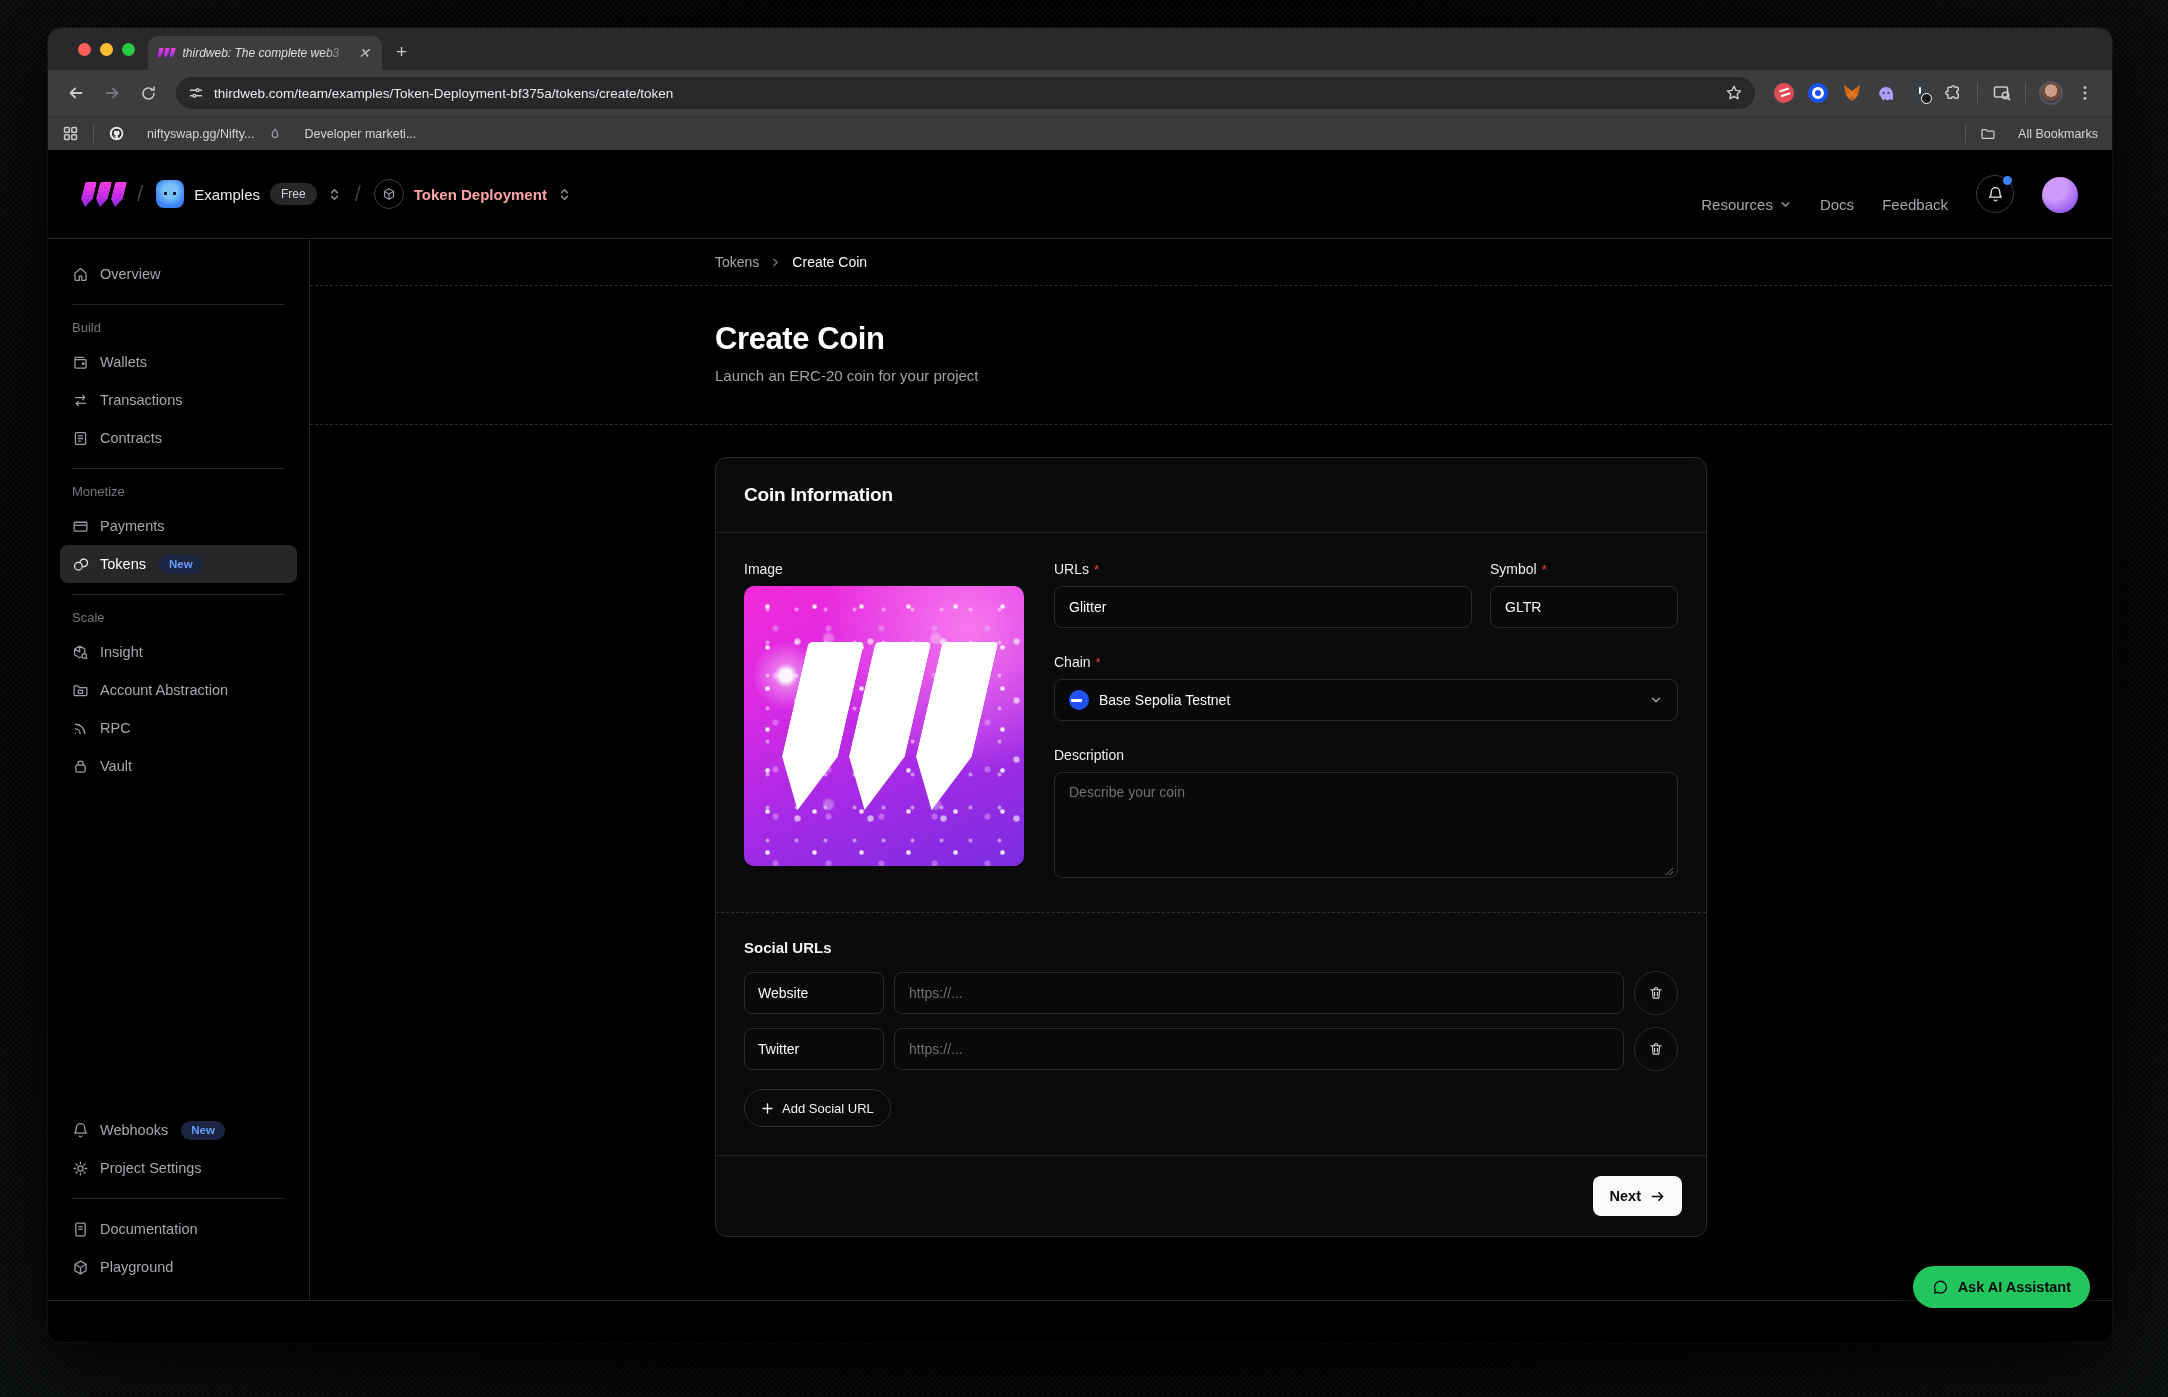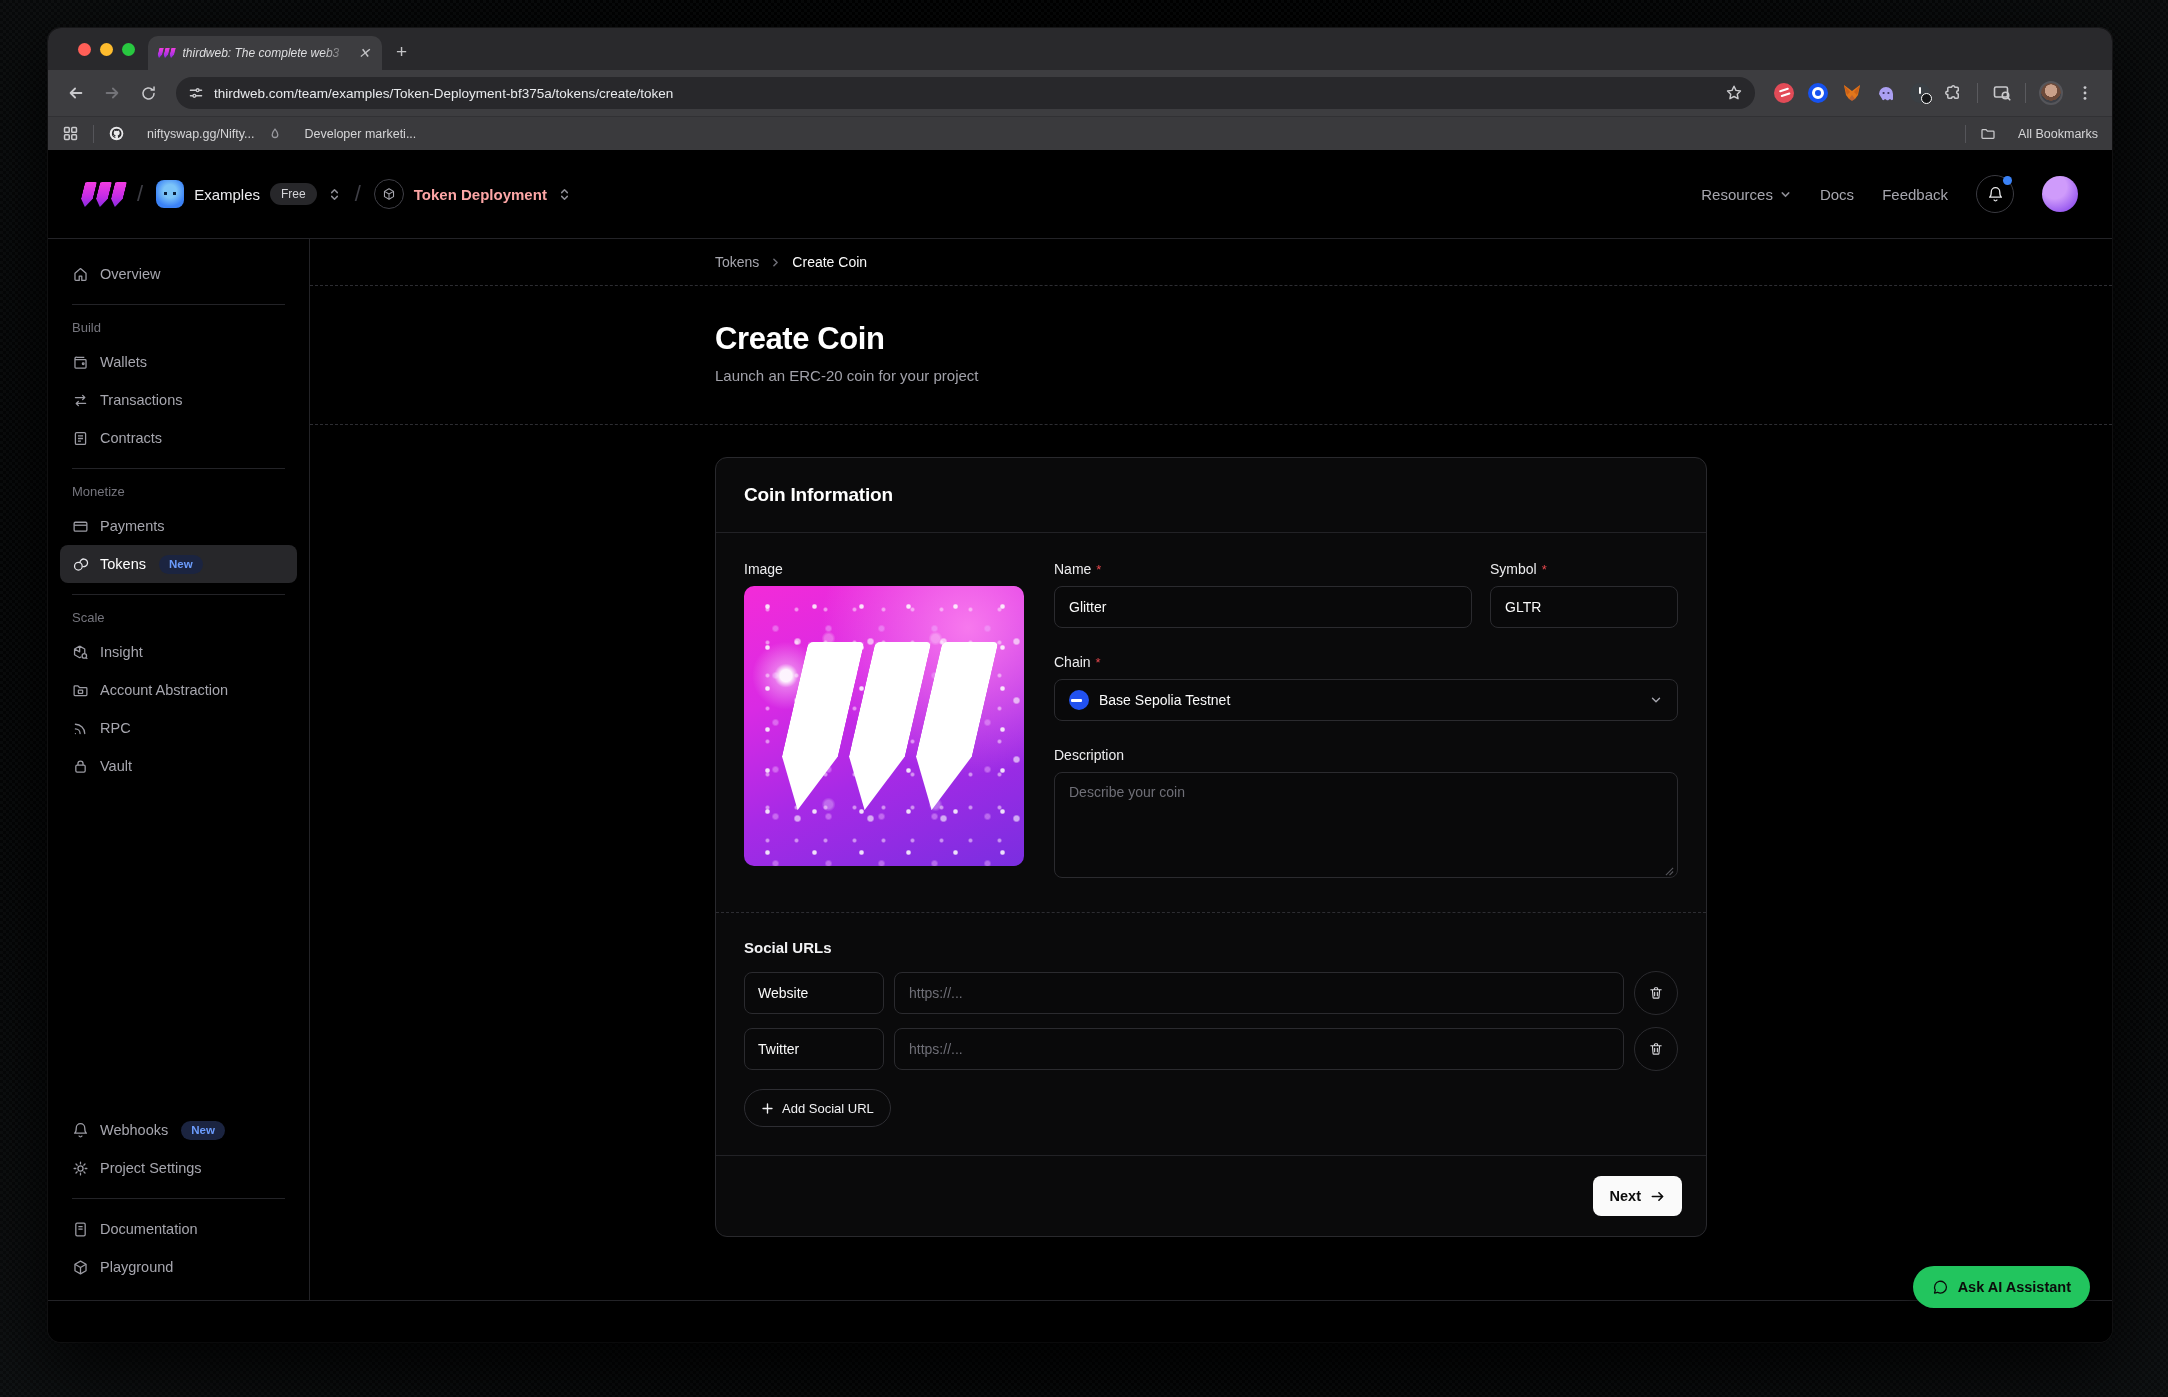--- a/index.html
+++ b/index.html
@@ -62,21 +62,21 @@
   .slash { color:#3f3f46; font-size:22px; font-weight:300; }
   .tw-logo { display:flex; gap:3px; }
   .tw-mark { width:12px; height:25px; background:linear-gradient(180deg,#f23de0 0%,#c82ce6 55%,#8a2ce2 100%);
              transform:skewX(-14deg); clip-path:polygon(0 0,100% 0,100% 66%,50% 100%,0 66%); border-radius:2px; }
   .team-avatar { width:28px; height:28px; border-radius:8px; background:radial-gradient(circle at 50% 40%, #7cc4f8 0 30%, #3b82f6 70%); position:relative; }
   .team-avatar::after { content:""; position:absolute; left:8px; top:12px; width:3px; height:3px; background:#0b1e3a; box-shadow:9px 0 0 #0b1e3a; }
   .hname { font-size:15px; color:#ececee; }
   .hname.b { font-weight:700; color:#fca5a5; }
   .badge-free { font-size:12px; color:#d4d4d8; background:#27272a; border-radius:999px; padding:4px 11px; }
   .chip-icon { width:30px; height:30px; border-radius:50%; border:1px solid #3f3f46; display:flex; align-items:center; justify-content:center; }
-  .hnav { display:flex; align-items:center; gap:28px; }
+  .hnav { display:flex; align-items:flex-end; gap:28px; }
   .hlink { font-size:15px; color:#a6a6ae; display:flex; align-items:center; gap:6px; }
   .bell-wrap { width:38px; height:38px; border-radius:50%; border:1px solid #3a3a40; display:flex; align-items:center; justify-content:center; position:relative; }
   .bell-dot { position:absolute; top:0; right:1px; width:9px; height:9px; border-radius:50%; background:#3b82f6; }
   .avatar-user { width:36px; height:36px; border-radius:50%; background:radial-gradient(circle at 35% 30%, #cf9bfb 0 35%, #9a5cf0 75%, #7c3aed); }
 
   .app-body { flex:none; height:1063px; display:flex; border-top:1px solid #232327; border-bottom:1px solid #232327; min-height:0; }
 
   
   .sidebar { width:262px; flex:none; border-right:1px solid #232327; padding:16px 12px 14px; display:flex; flex-direction:column; overflow:hidden; }
   .sitem { height:38px; display:flex; align-items:center; gap:11px; padding:0 12px; border-radius:8px; color:#a6a6ae; font-size:14.5px; flex:none; }
@@ -485,21 +485,21 @@
                         <div class="img-mark"></div>
                           <div class="img-mark"></div>
                           <div class="img-mark"></div>
                       </div>
                     </div>
                   </div>
                   <div class="fields">
                     <div class="row2">
                       <div class="fgrow">
                         <div class="flabel">
-                            <span>Name</span>
+                            <span>URLs</span>
                             <span class="req">*</span>
                           </div>
                         <input class="tinput" value="Glitter" style="">
                       </div>
                       <div class="fsym">
                         <div class="flabel">
                             <span>Symbol</span>
                             <span class="req">*</span>
                           </div>
                         <input class="tinput" value="GLTR" style="">

